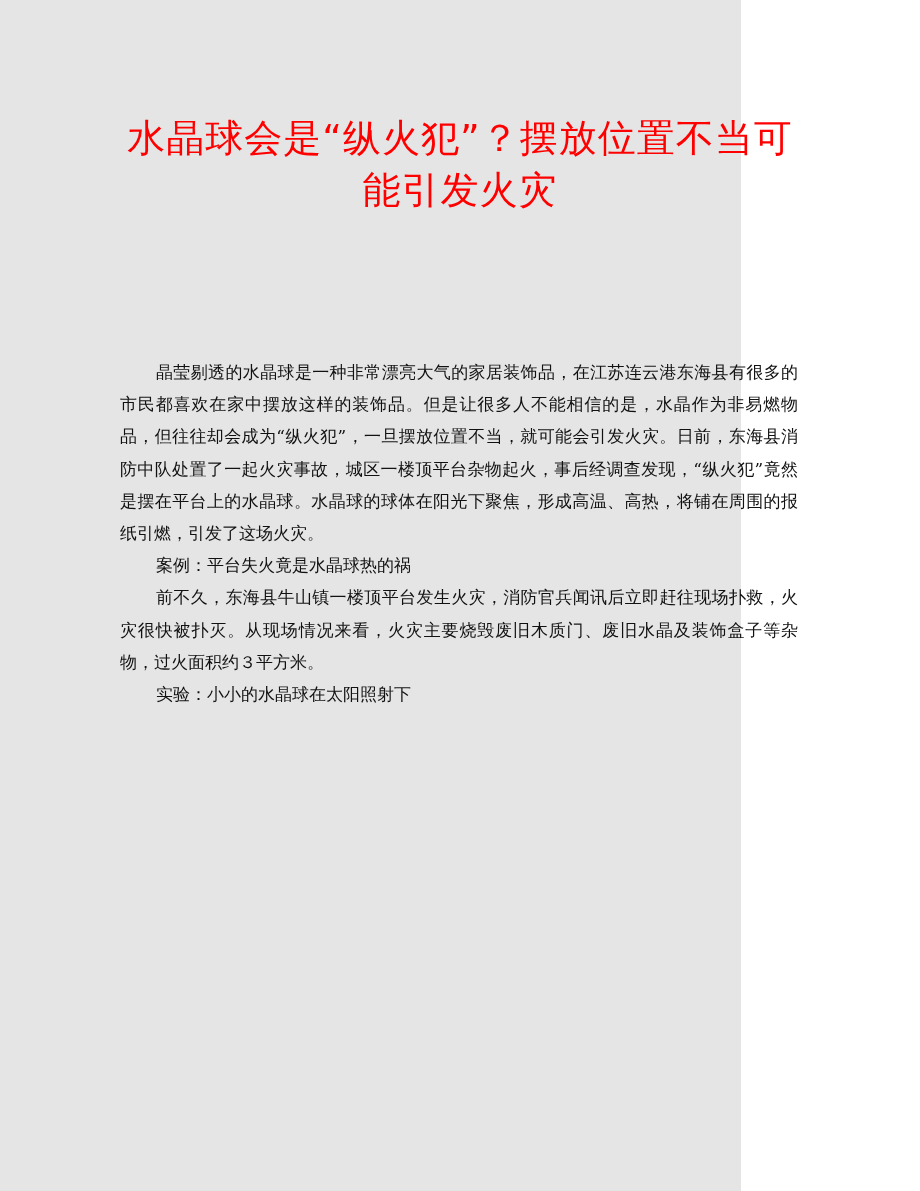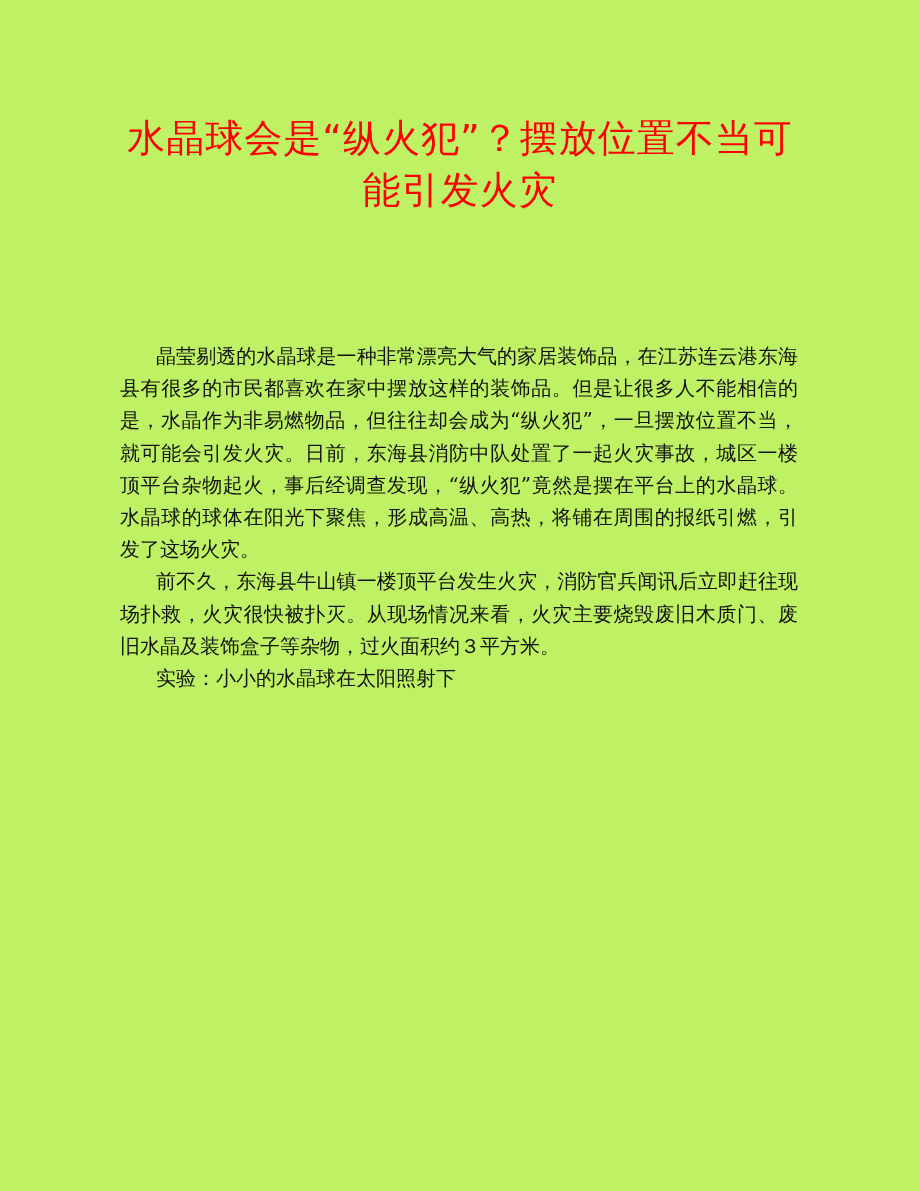--- a/index.html
+++ b/index.html
@@ -1,29 +1,30 @@
 <!DOCTYPE html>
 <html><head>
 <meta charset="utf-8">
 <style>
   html, body { margin: 0; padding: 0; background: #ffffff; }
   body { width: 920px; height: 1191px; position: relative; overflow: hidden;
          font-family: "DejaVu Serif", "Liberation Serif", serif; color: #111; }
-  .page { position: absolute; left: 0; top: 0; width: 920px; height: 1191px; background: #bef264; }
+  .page { position: absolute; left: 0; top: 0; width: 741px; height: 1191px; background: #e5e5e5; }
   .title { position: absolute; left: 110px; top: 112px; width: 700px; text-align: center;
            color: #ff0000; font-family: "DejaVu Sans", "Liberation Sans", sans-serif;
            font-size: 38px; line-height: 52px; font-weight: normal; margin: 0; letter-spacing: 1px; }
-  .body { position: absolute; left: 120px; top: 340px; width: 678px; font-size: 20px;
+  .body { position: absolute; left: 120px; top: 356px; width: 678px; font-size: 17px;
           line-height: 32.2px; text-align: justify; }
   .body p { margin: 0; text-indent: 2em; text-indent: 36px; }
   .body p.sub { }
 </style>
 </head>
 <body>
 
 <div class="page">
   <h1 class="title">水晶球会是“纵火犯”？摆放位置不当可能引发火灾</h1>
   <div class="body">
     <p>晶莹剔透的水晶球是一种非常漂亮大气的家居装饰品，在江苏连云港东海县有很多的市民都喜欢在家中摆放这样的装饰品。但是让很多人不能相信的是，水晶作为非易燃物品，但往往却会成为“纵火犯”，一旦摆放位置不当，就可能会引发火灾。日前，东海县消防中队处置了一起火灾事故，城区一楼顶平台杂物起火，事后经调查发现，“纵火犯”竟然是摆在平台上的水晶球。水晶球的球体在阳光下聚焦，形成高温、高热，将铺在周围的报纸引燃，引发了这场火灾。</p>
+    <p class="sub">案例：平台失火竟是水晶球热的祸</p>
     <p>前不久，东海县牛山镇一楼顶平台发生火灾，消防官兵闻讯后立即赶往现场扑救，火灾很快被扑灭。从现场情况来看，火灾主要烧毁废旧木质门、废旧水晶及装饰盒子等杂物，过火面积约３平方米。</p>
     <p class="sub">实验：小小的水晶球在太阳照射下</p>
   </div>
 </div>
 
 </body></html>

